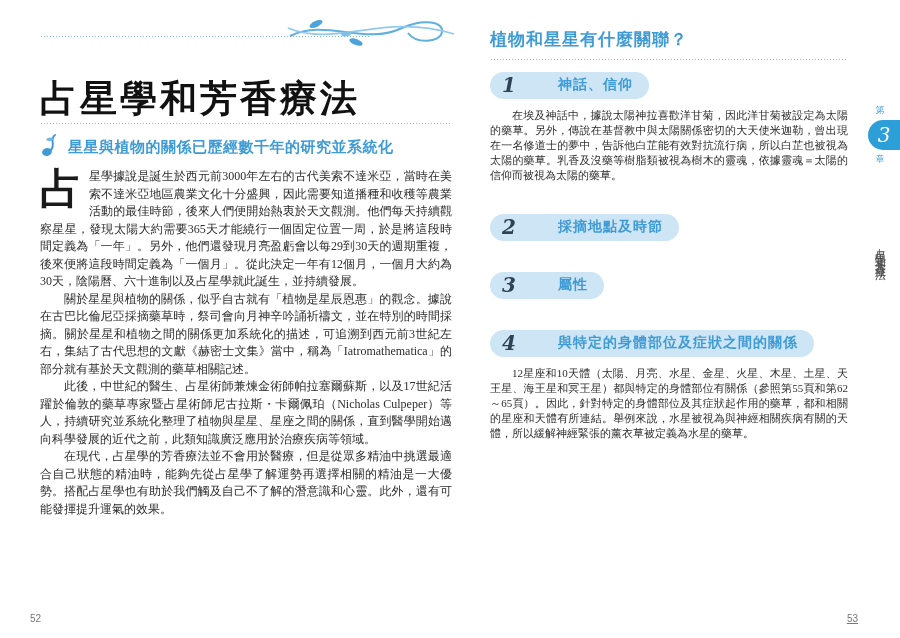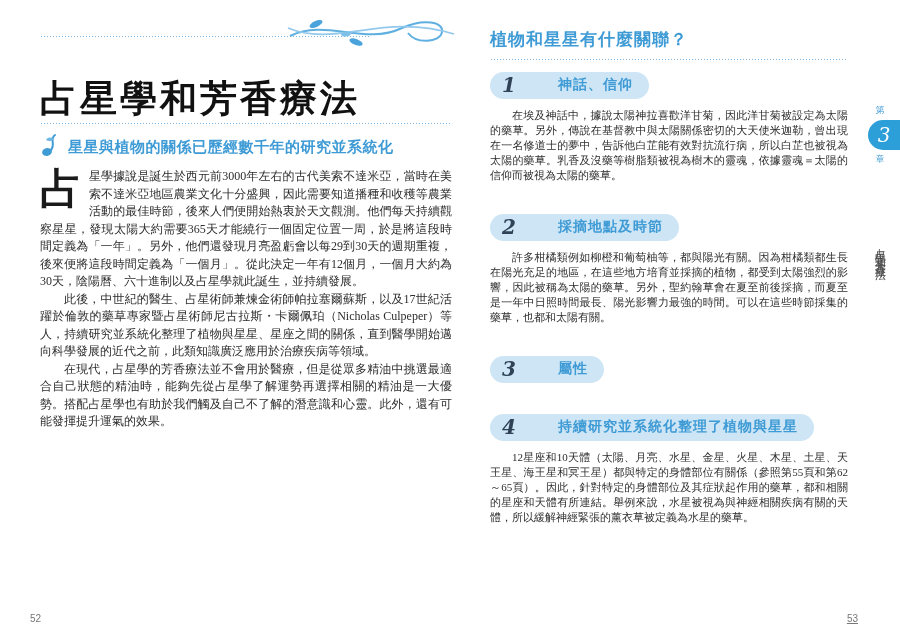--- a/index.html
+++ b/index.html
@@ -110,20 +110,21 @@
         <path d="M15 2 C 9 6, 16 11, 11 17" fill="none" stroke="#3f9bd5" stroke-width="2" stroke-linecap="round"></path>
         <ellipse cx="7" cy="19" rx="5" ry="3.8" transform="rotate(-15 7 19)" fill="#3f9bd5"></ellipse>
         <path d="M14 6 C 11 4, 8 4, 6 7 C 9 9, 12 8, 14 6 Z" fill="#6fb6e4"></path>
       </svg>
     </span>
     <span class="lede-text">星星與植物的關係已歷經數千年的研究並系統化</span>
   </div>
 
   <div class="body-left">
     <p class="first"><span class="dropcap">占</span><span>星學據說是誕生於西元前3000年左右的古代美索不達米亞，當時在美索不達米亞地區農業文化十分盛興，因此需要知道播種和收穫等農業活動的最佳時節，後來人們便開始熱衷於天文觀測。他們每天持續觀察星星，發現太陽大約需要365天才能繞行一個固定位置一周，於是將這段時間定義為「一年」。另外，他們還發現月亮盈虧會以每29到30天的週期重複，後來便將這段時間定義為「一個月」。從此決定一年有12個月，一個月大約為30天，陰陽曆、六十進制以及占星學就此誕生，並持續發展。</span></p>
+    <p>關於星星與植物的關係，似乎自古就有「植物是星辰恩惠」的觀念。據說在古巴比倫尼亞採摘藥草時，祭司會向月神辛吟誦祈禱文，並在特別的時間採摘。關於星星和植物之間的關係更加系統化的描述，可追溯到西元前3世紀左右，集結了古代思想的文獻《赫密士文集》當中，稱為「Iatromathematica」的部分就有基於天文觀測的藥草相關記述。</p>
     <p>此後，中世紀的醫生、占星術師兼煉金術師帕拉塞爾蘇斯，以及17世紀活躍於倫敦的藥草專家暨占星術師尼古拉斯・卡爾佩珀（Nicholas Culpeper）等人，持續研究並系統化整理了植物與星星、星座之間的關係，直到醫學開始邁向科學發展的近代之前，此類知識廣泛應用於治療疾病等領域。</p>
     <p>在現代，占星學的芳香療法並不會用於醫療，但是從眾多精油中挑選最適合自己狀態的精油時，能夠先從占星學了解運勢再選擇相關的精油是一大優勢。搭配占星學也有助於我們觸及自己不了解的潛意識和心靈。此外，還有可能發揮提升運氣的效果。</p>
   </div>
 </div>
 
 <div class="page-right">
 
   <h2 class="sec-title">植物和星星有什麼關聯？</h2>
   <div class="dotted sec-rule"></div>
 
@@ -133,34 +134,33 @@
       <span class="label">神話、信仰</span>
     </div>
     <p class="sec-body">在埃及神話中，據說太陽神拉喜歡洋甘菊，因此洋甘菊被設定為太陽的藥草。另外，傳說在基督教中與太陽關係密切的大天使米迦勒，曾出現在一名修道士的夢中，告訴他白芷能有效對抗流行病，所以白芷也被視為太陽的藥草。乳香及沒藥等樹脂類被視為樹木的靈魂，依據靈魂＝太陽的信仰而被視為太陽的藥草。</p>
   </div>
 
   <div>
     <div class="bubble">
       <span class="num">2</span>
       <span class="label">採摘地點及時節</span>
     </div>
-    <p class="sec-body">許多柑橘類例如柳橙和葡萄柚等，都與陽光有關。因為柑橘類都生長在陽光充足的地區，在這些地方培育並採摘的植物，都受到太陽強烈的影響，因此被稱為太陽的藥草。另外，聖約翰草會在夏至前後採摘，而夏至是一年中日照時間最長、陽光影響力最強的時間。可以在這些時節採集的藥草，也都和太陽有關。</p>
   </div>
 
   <div>
     <div class="bubble">
       <span class="num">3</span>
       <span class="label">屬性</span>
     </div>
   </div>
 
   <div>
     <div class="bubble">
       <span class="num">4</span>
-      <span class="label">持續研究並系統化整理了植物與星星</span>
+      <span class="label">與特定的身體部位及症狀之間的關係</span>
     </div>
     <p class="sec-body">12星座和10天體（太陽、月亮、水星、金星、火星、木星、土星、天王星、海王星和冥王星）都與特定的身體部位有關係（參照第55頁和第62～65頁）。因此，針對特定的身體部位及其症狀起作用的藥草，都和相關的星座和天體有所連結。舉例來說，水星被視為與神經相關疾病有關的天體，所以緩解神經緊張的薰衣草被定義為水星的藥草。</p>
   </div>
 </div>
 
 <div class="chapter-tab">
   <span class="tab-prefix">第</span>
   <div class="tab-pill">
     <span class="n">3</span>
   </div>

